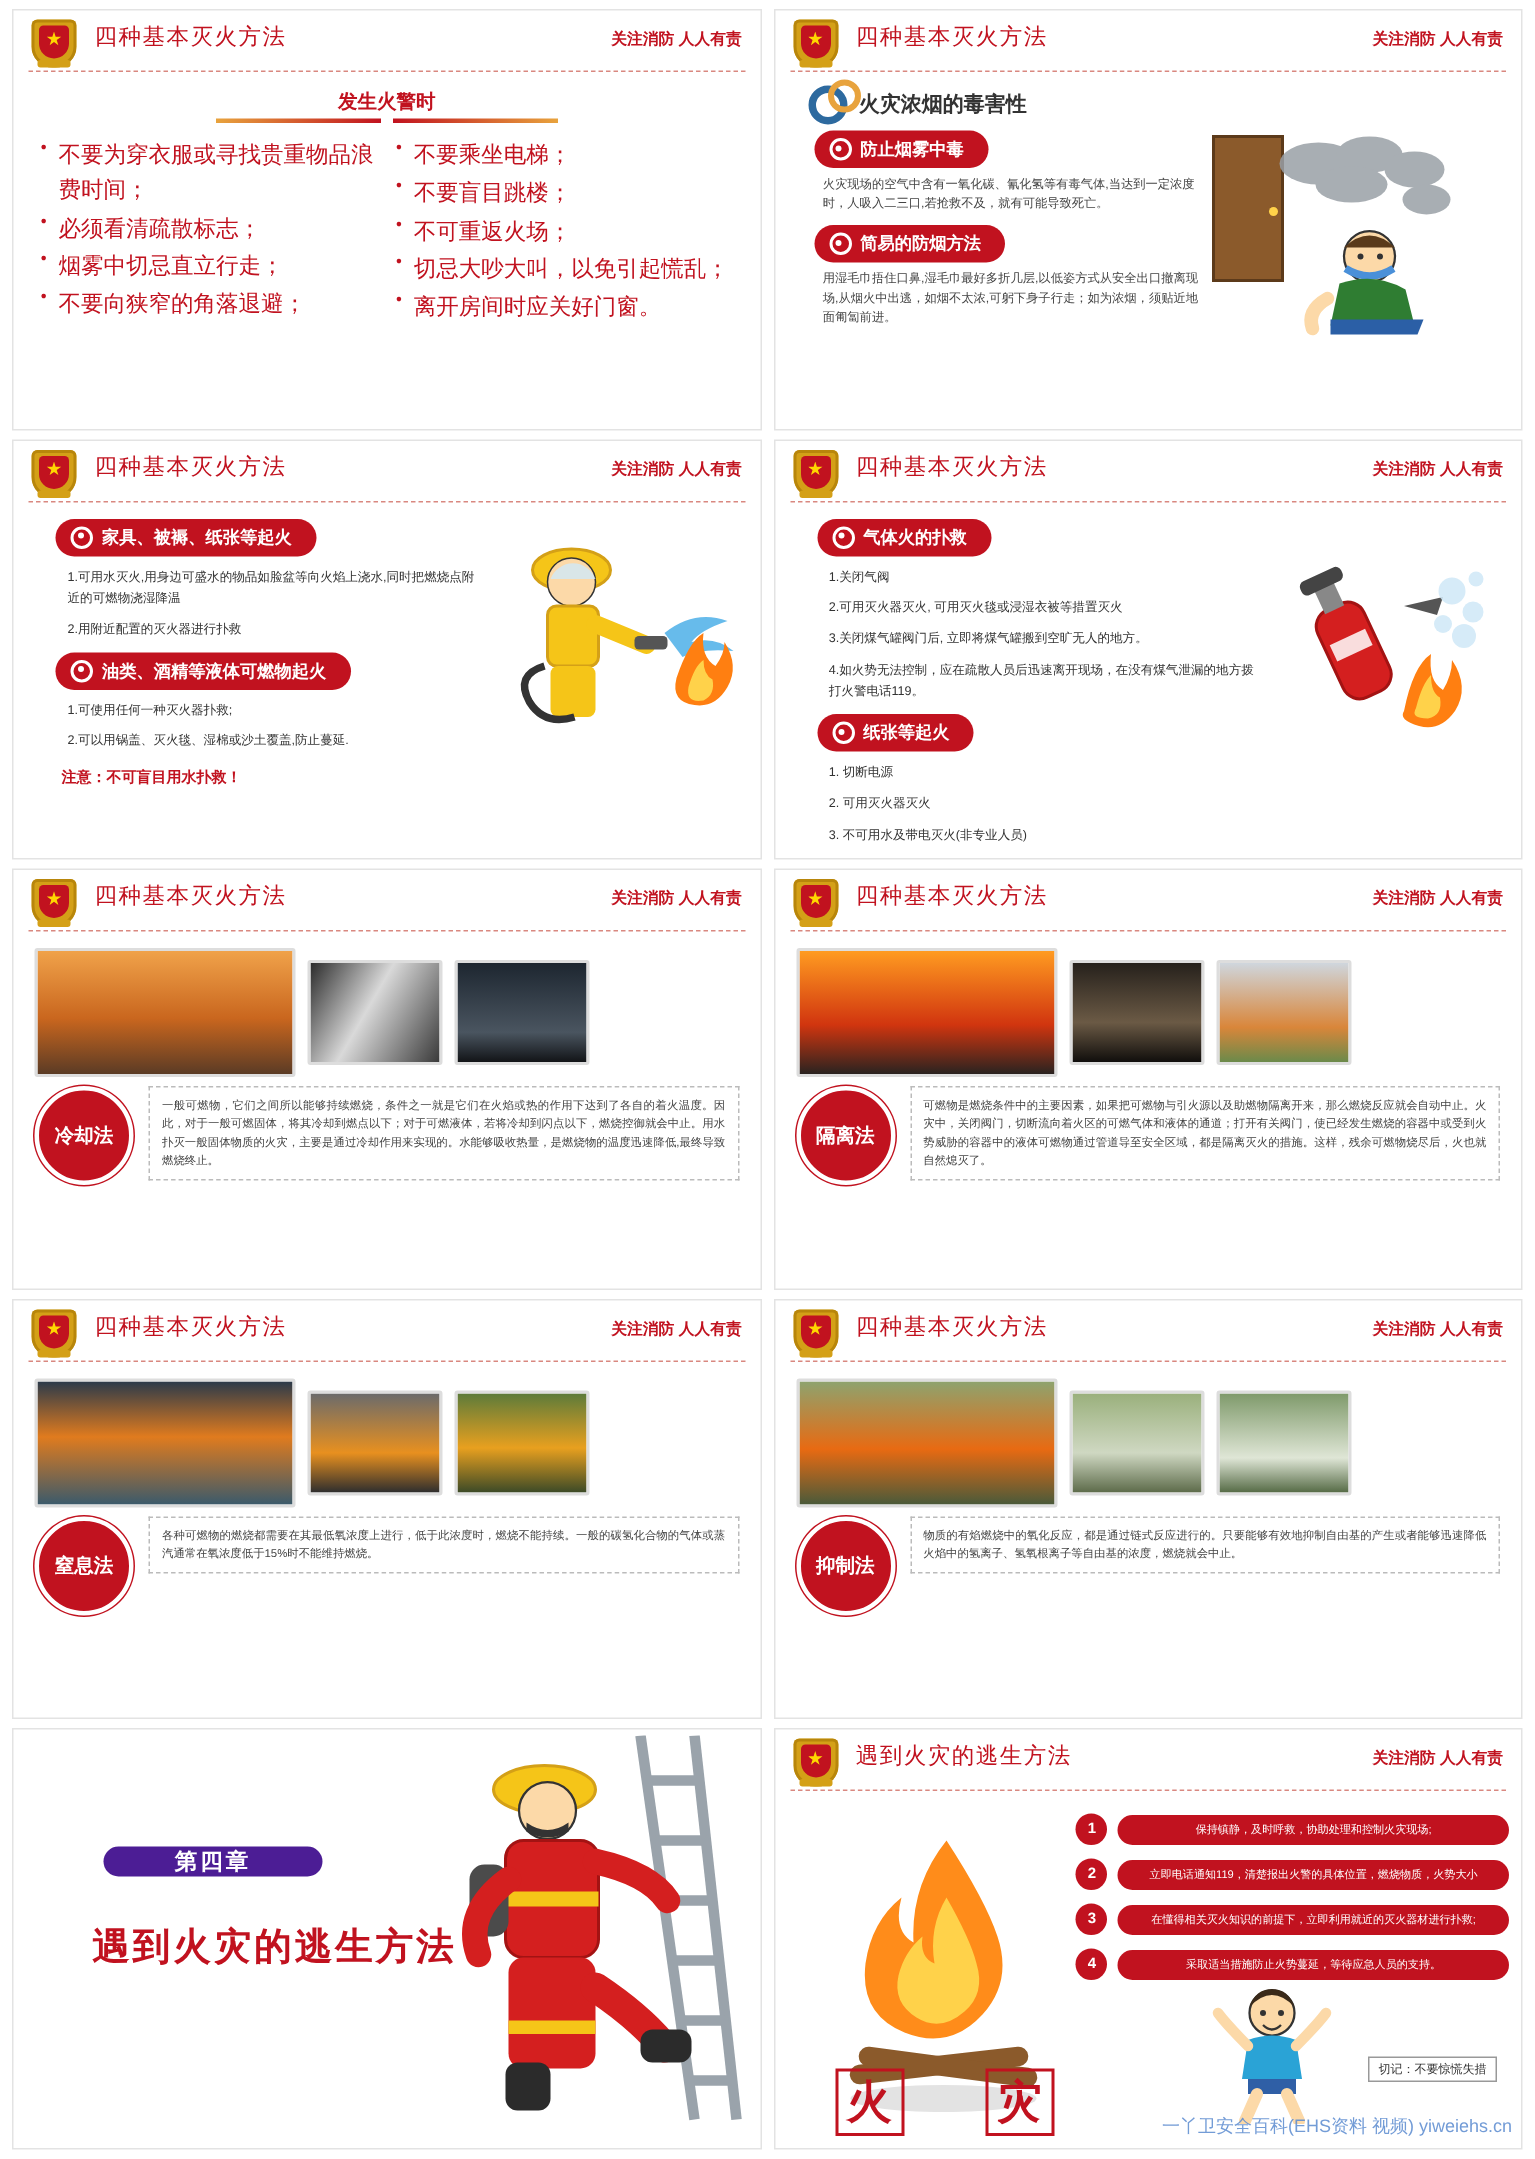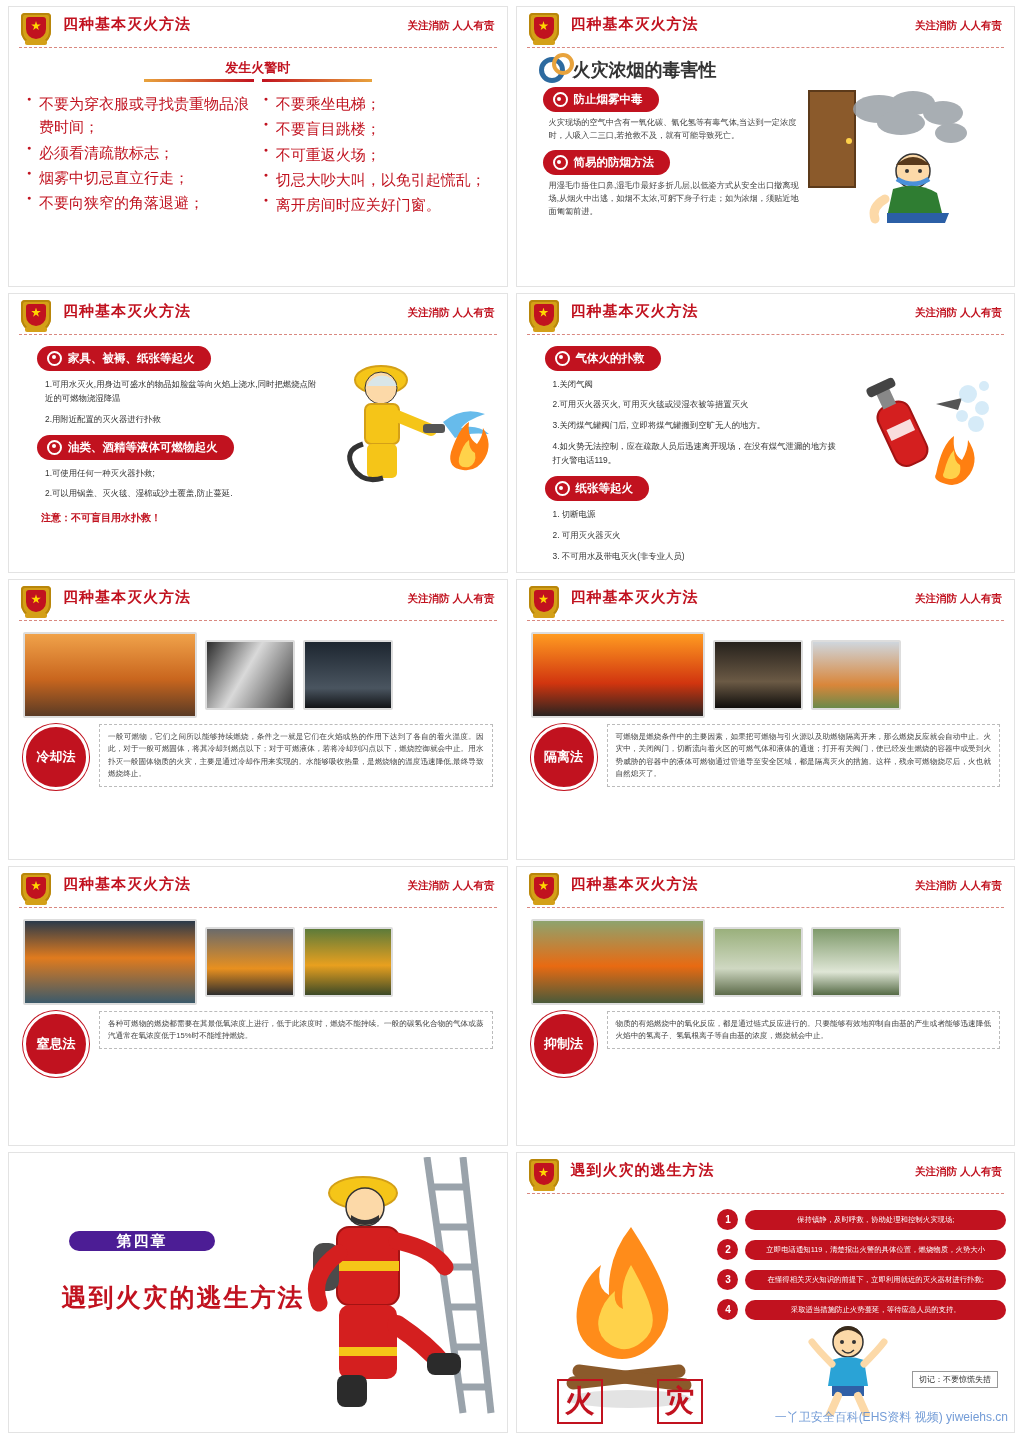--- a/index.html
+++ b/index.html
@@ -9,21 +9,21 @@
   .slide{position:relative;background:#fff;border:1px solid #e3e3e3;overflow:hidden;}
   
   .hdr{position:relative;height:44px;}
   .badge{position:absolute;left:10px;top:6px;width:34px;height:34px;}
   .badge .sh{position:absolute;left:2px;top:0;width:30px;height:32px;background:#d4a017;border-radius:4px 4px 14px 14px;
     box-shadow:inset 0 0 0 2px #b8860b;}
   .badge .in{position:absolute;left:7px;top:4px;width:20px;height:22px;background:#c1121f;border-radius:3px 3px 10px 10px;}
   .badge .st{position:absolute;left:12px;top:8px;width:10px;height:10px;background:#ffd700;
     clip-path:polygon(50% 0%,61% 35%,98% 35%,68% 57%,79% 91%,50% 70%,21% 91%,32% 57%,2% 35%,39% 35%);}
   .badge .bs{position:absolute;left:6px;top:27px;width:22px;height:5px;background:#d4a017;border-radius:2px;}
-  .title{position:absolute;left:54px;top:8px;font-size:15px;font-weight:bold;color:#c1121f;letter-spacing:1px;
+  .title{position:absolute;left:54px;top:8px;font-size:15px;font-weight:normal;color:#c1121f;letter-spacing:1px;
     font-family:"Liberation Serif","DejaVu Serif",serif;}
   .slogan{position:absolute;right:12px;top:12px;font-size:10.5px;color:#c1121f;font-weight:bold;}
   .hdr-rule{position:absolute;left:10px;right:10px;top:40px;border-top:1.5px dashed #d98880;}
   
   .sub-title{text-align:center;font-size:13px;font-weight:bold;color:#c1121f;margin-top:8px;}
   .deco-line{display:flex;align-items:center;justify-content:center;gap:8px;margin-top:2px;}
   .deco-line i{display:block;height:3px;width:110px;background:linear-gradient(90deg,#e8a33d,#c1121f);}
   .cols{display:flex;gap:10px;padding:8px 16px 0 18px;}
   .col{flex:1;}
   .bullet{font-size:15px;color:#c1121f;line-height:1.55;margin:2px 0;position:relative;padding-left:12px;}
@@ -34,21 +34,21 @@
   .pill .ring{width:11px;height:11px;border-radius:50%;border:2px solid #fff;display:inline-block;position:relative;}
   .pill .ring:after{content:"";position:absolute;left:2.5px;top:2.5px;width:4px;height:4px;background:#fff;border-radius:50%;}
   .para{font-size:8.2px;color:#444;line-height:1.55;margin:5px 0 0 6px;}
   .lines{font-size:8.4px;color:#333;line-height:1.75;margin:6px 0 0 8px;}
   .warn{font-size:10px;color:#c1121f;font-weight:bold;margin:10px 0 0 4px;}
   
   .s2head{display:flex;align-items:center;gap:8px;padding:6px 0 0 22px;}
   .gear{width:26px;height:26px;position:relative;}
   .gear:before{content:"";position:absolute;inset:0;border-radius:50%;border:5px solid #2d6a9f;}
   .gear:after{content:"";position:absolute;left:13px;top:-4px;width:14px;height:14px;border-radius:50%;border:4px solid #e8a33d;}
-  .s2title{font-size:18px;font-weight:bold;color:#333;}
+  .s2title{font-size:14px;font-weight:bold;color:#333;}
   .s2body{display:flex;padding:4px 10px 0 26px;}
   .s2left{width:56%;}
   .s2right{flex:1;position:relative;}
   
   .photos{display:flex;gap:8px;padding:8px 14px 0 14px;align-items:flex-start;}
   .ph-lg{width:170px;height:82px;border:2px solid #ddd;border-radius:2px;}
   .ph-sm{width:86px;height:66px;border:2px solid #ddd;border-radius:2px;margin-top:8px;}
   .method{display:flex;align-items:flex-start;gap:10px;padding:6px 14px 0 14px;}
   .circ{width:60px;height:60px;border-radius:50%;background:#c1121f;color:#fff;display:flex;align-items:center;
     justify-content:center;font-size:13px;font-weight:bold;border:3px solid #fff;box-shadow:0 0 0 1px #c1121f;flex:none;}

